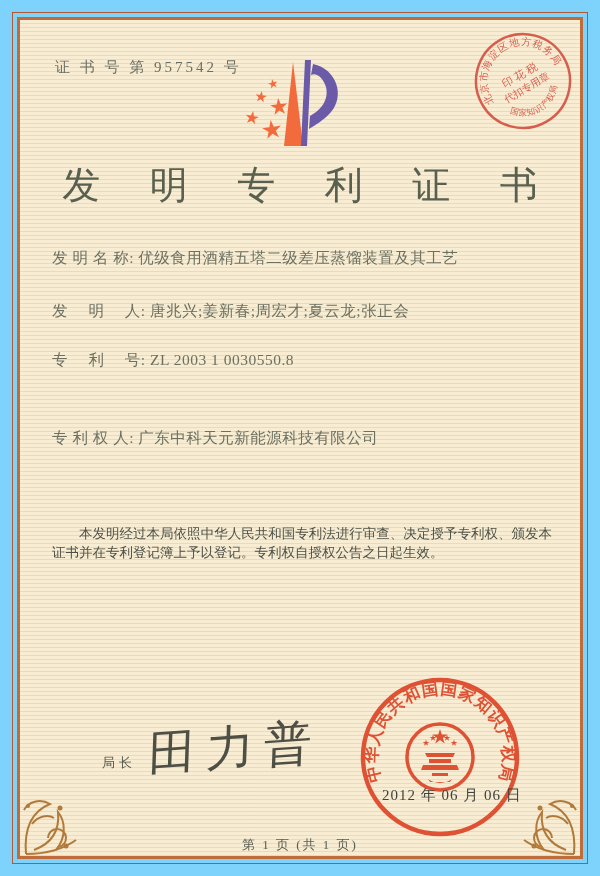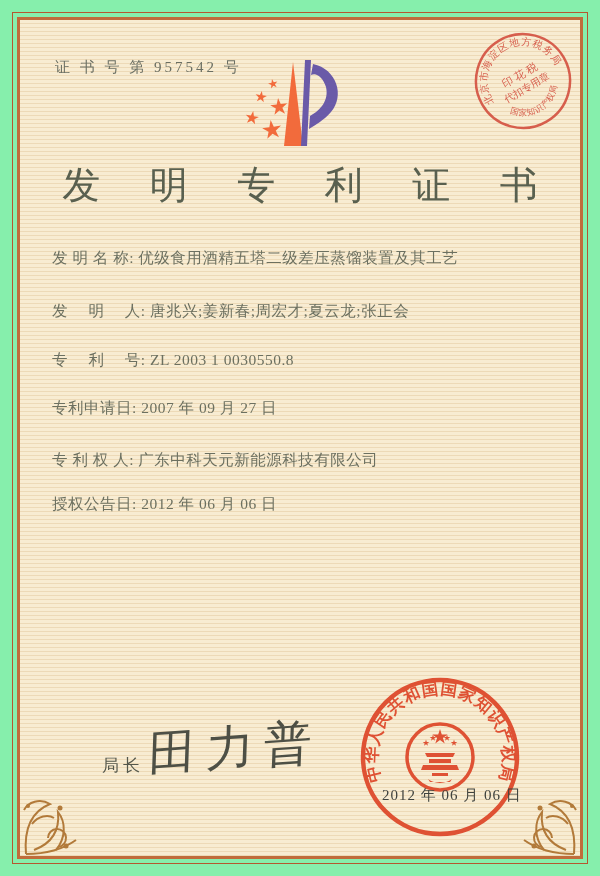--- a/index.html
+++ b/index.html
@@ -1,42 +1,42 @@
 <!DOCTYPE html>
 <html><head>
 <meta charset="utf-8">
 <style>
   html,body{margin:0;padding:0;background:#ffffff;}
   .page{
-    position:relative;width:600px;height:876px;background:#86efac;
+    position:relative;width:600px;height:876px;background:#7dd3fc;
     font-family:"Liberation Serif","DejaVu Serif",serif;overflow:hidden;
   }
   .outer-line{position:absolute;inset:12px;border:1px solid #b5572f;pointer-events:none;}
   .paper{
     position:absolute;inset:17px;border:3px solid #c06c3a;
     background-color:#f8ecd2;
     background-image:repeating-linear-gradient(0deg, rgba(198,152,86,0.22) 0 1px, rgba(0,0,0,0) 1px 4px);
   }
   .cert-no{position:absolute;left:55px;top:58px;font-size:15px;letter-spacing:3px;color:#6b6f63;}
   .logo{position:absolute;left:230px;top:54px;width:140px;height:100px;}
   .title{
     position:absolute;left:0;top:160px;width:100%;text-align:center;
     font-size:38px;letter-spacing:20px;text-indent:20px;color:#59604f;font-weight:500;
   }
   .field{
     position:absolute;left:52px;right:48px;font-size:15.5px;color:#6c7060;
     white-space:pre-wrap;font-weight:500;letter-spacing:0.5px;
   }
-  .f0{top:248px;} .f1{top:301px;} .f2{top:350px;} .f3{top:398px;} .f4{top:450px;} .f5{top:494px;}
+  .f0{top:248px;} .f1{top:301px;} .f2{top:350px;} .f3{top:398px;} .f4{top:428px;} .f5{top:494px;}
   .body-text{
     position:absolute;left:52px;right:48px;top:524px;
     font-size:13.5px;line-height:19px;color:#4d5046;text-align:justify;
   }
   .body-text p{margin:0;text-indent:2em;}
-  .sig-label{position:absolute;left:102px;top:754px;font-size:17px;letter-spacing:4px;color:#55584c;}
+  .sig-label{position:absolute;left:102px;top:754px;font-size:13px;letter-spacing:4px;color:#55584c;}
   .sig-name{
     position:absolute;left:148px;top:716px;font-size:48px;color:#3c4037;
     font-family:"DejaVu Sans",sans-serif;transform:rotate(-4deg) skewX(-6deg);
     letter-spacing:10px;opacity:0.9;
   }
   .seal{position:absolute;left:355px;top:672px;width:170px;height:170px;opacity:0.92;}
   .seal-date{
     position:absolute;left:382px;top:786px;font-size:15px;color:#3f423d;
     letter-spacing:1px;z-index:5;white-space:pre;
   }
@@ -92,25 +92,24 @@
       <text x="65" y="62" font-size="11" text-anchor="middle">印 花 税</text>
       <text x="65" y="76" font-size="10" text-anchor="middle">代扣专用章</text>
     </g>
   </svg>
 
   <div class="title">发 明 专 利 证 书</div>
 
   <div class="field f0"><span>发 明 名 称:</span> <span>优级食用酒精五塔二级差压蒸馏装置及其工艺</span></div>
   <div class="field f1"><span>发　 明　 人:</span> <span>唐兆兴;姜新春;周宏才;夏云龙;张正会</span></div>
   <div class="field f2"><span>专　 利　 号:</span> <span>ZL 2003 1 0030550.8</span></div>
-  <div class="field f3"><span>专利申请日:</span> <span>2007 年 09 月 27 日</span></div>
   <div class="field f4"><span>专 利 权 人:</span> <span>广东中科天元新能源科技有限公司</span></div>
-  <div class="field f5"><span>授权公告日:</span> <span>2012 年 06 月 06 日</span></div>
 
   <div class="body-text">
+    <p>本发明经过本局依照中华人民共和国专利法进行审查、决定授予专利权、颁发本证书并在专利登记簿上予以登记。专利权自授权公告之日起生效。</p>
   </div>
 
   <div class="sig-label">局长</div>
   <div class="sig-name">田力普</div>
 
   <svg class="seal" viewBox="0 0 170 170">
     <g fill="#dd4527">
       <circle cx="85" cy="85" r="77" fill="none" stroke="#dd4527" stroke-width="4.5"></circle>
       <path id="sealRing" d="M 33,121 A 63,63 0 1 1 137,121" fill="none"></path>
       <text font-size="16.5" font-weight="bold" letter-spacing="1" text-anchor="middle">
@@ -155,14 +154,15 @@
       <path d="M28,92 a9,9 0 1 1 10,9"></path>
       <path d="M12,78 C18,70 28,68 34,72"></path>
     </g>
     <g fill="#b27a3a">
       <circle cx="46" cy="100" r="2.5"></circle>
         <circle cx="40" cy="62" r="2.5"></circle>
         <circle cx="8" cy="60" r="2"></circle>
     </g>
   </svg>
 
+  <div class="footer">第 1 页 (共 1 页)</div>
 
 </div>
 
 </body></html>

